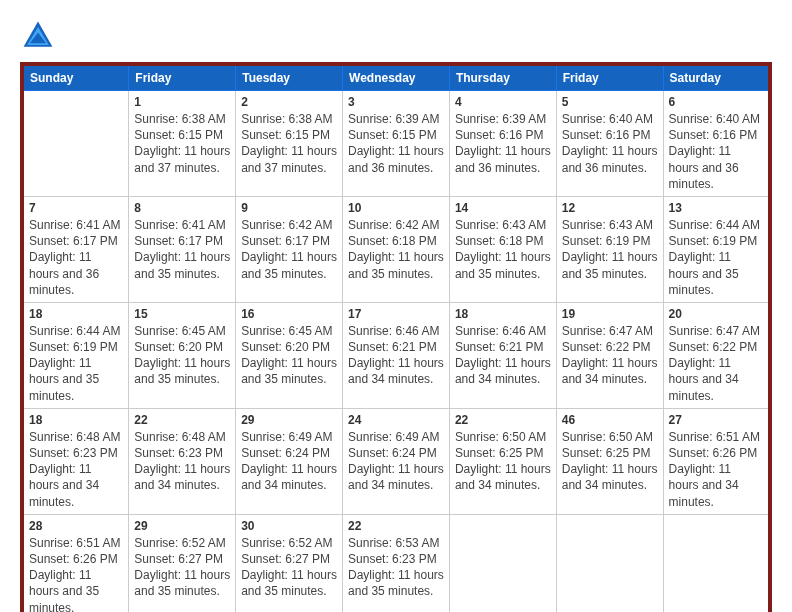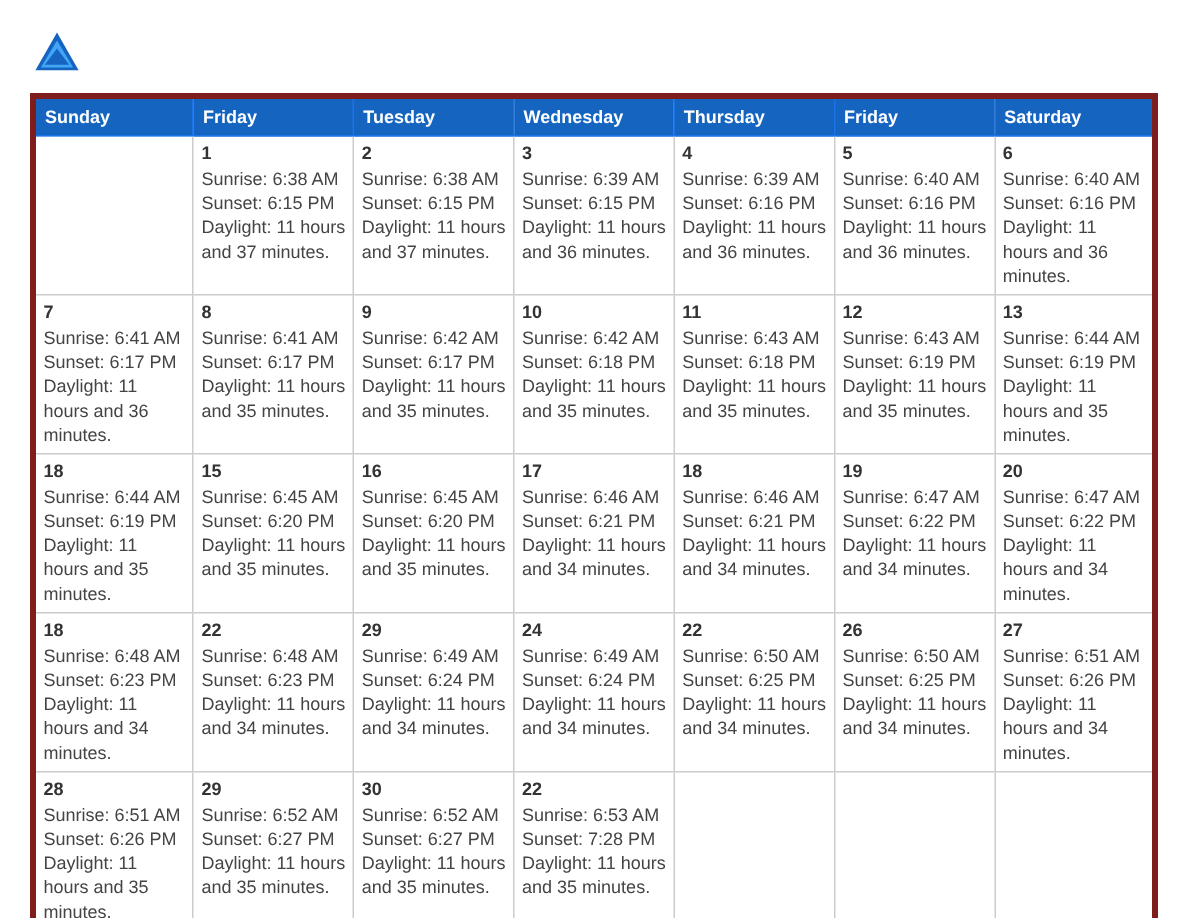--- a/index.html
+++ b/index.html
@@ -192,21 +192,21 @@
 Sunset: 6:17 PM
 Daylight: 11 hours and 35 minutes.</div>
           </td>
           <td>
             <span class="day-num">10</span>
             <div class="cell-info" style="white-space: pre-line;">Sunrise: 6:42 AM
 Sunset: 6:18 PM
 Daylight: 11 hours and 35 minutes.</div>
           </td>
           <td>
-            <span class="day-num">11</span>
+            <span class="day-num">14</span>
             <div class="cell-info" style="white-space: pre-line;">Sunrise: 6:43 AM
 Sunset: 6:18 PM
 Daylight: 11 hours and 35 minutes.</div>
           </td>
           <td>
             <span class="day-num">12</span>
             <div class="cell-info" style="white-space: pre-line;">Sunrise: 6:43 AM
 Sunset: 6:19 PM
 Daylight: 11 hours and 35 minutes.</div>
           </td>
@@ -286,21 +286,21 @@
 Sunset: 6:24 PM
 Daylight: 11 hours and 34 minutes.</div>
           </td>
           <td>
             <span class="day-num">22</span>
             <div class="cell-info" style="white-space: pre-line;">Sunrise: 6:50 AM
 Sunset: 6:25 PM
 Daylight: 11 hours and 34 minutes.</div>
           </td>
           <td>
-            <span class="day-num">26</span>
+            <span class="day-num">46</span>
             <div class="cell-info" style="white-space: pre-line;">Sunrise: 6:50 AM
 Sunset: 6:25 PM
 Daylight: 11 hours and 34 minutes.</div>
           </td>
           <td>
             <span class="day-num">27</span>
             <div class="cell-info" style="white-space: pre-line;">Sunrise: 6:51 AM
 Sunset: 6:26 PM
 Daylight: 11 hours and 34 minutes.</div>
           </td>
@@ -320,21 +320,21 @@
           </td>
           <td>
             <span class="day-num">30</span>
             <div class="cell-info" style="white-space: pre-line;">Sunrise: 6:52 AM
 Sunset: 6:27 PM
 Daylight: 11 hours and 35 minutes.</div>
           </td>
           <td>
             <span class="day-num">22</span>
             <div class="cell-info" style="white-space: pre-line;">Sunrise: 6:53 AM
-Sunset: 7:28 PM
+Sunset: 6:23 PM
 Daylight: 11 hours and 35 minutes.</div>
           </td>
           <td class="empty-cell"></td>
           <td class="empty-cell"></td>
           <td class="empty-cell"></td>
         </tr>
       </tbody>
   </table>
 </div>
 

